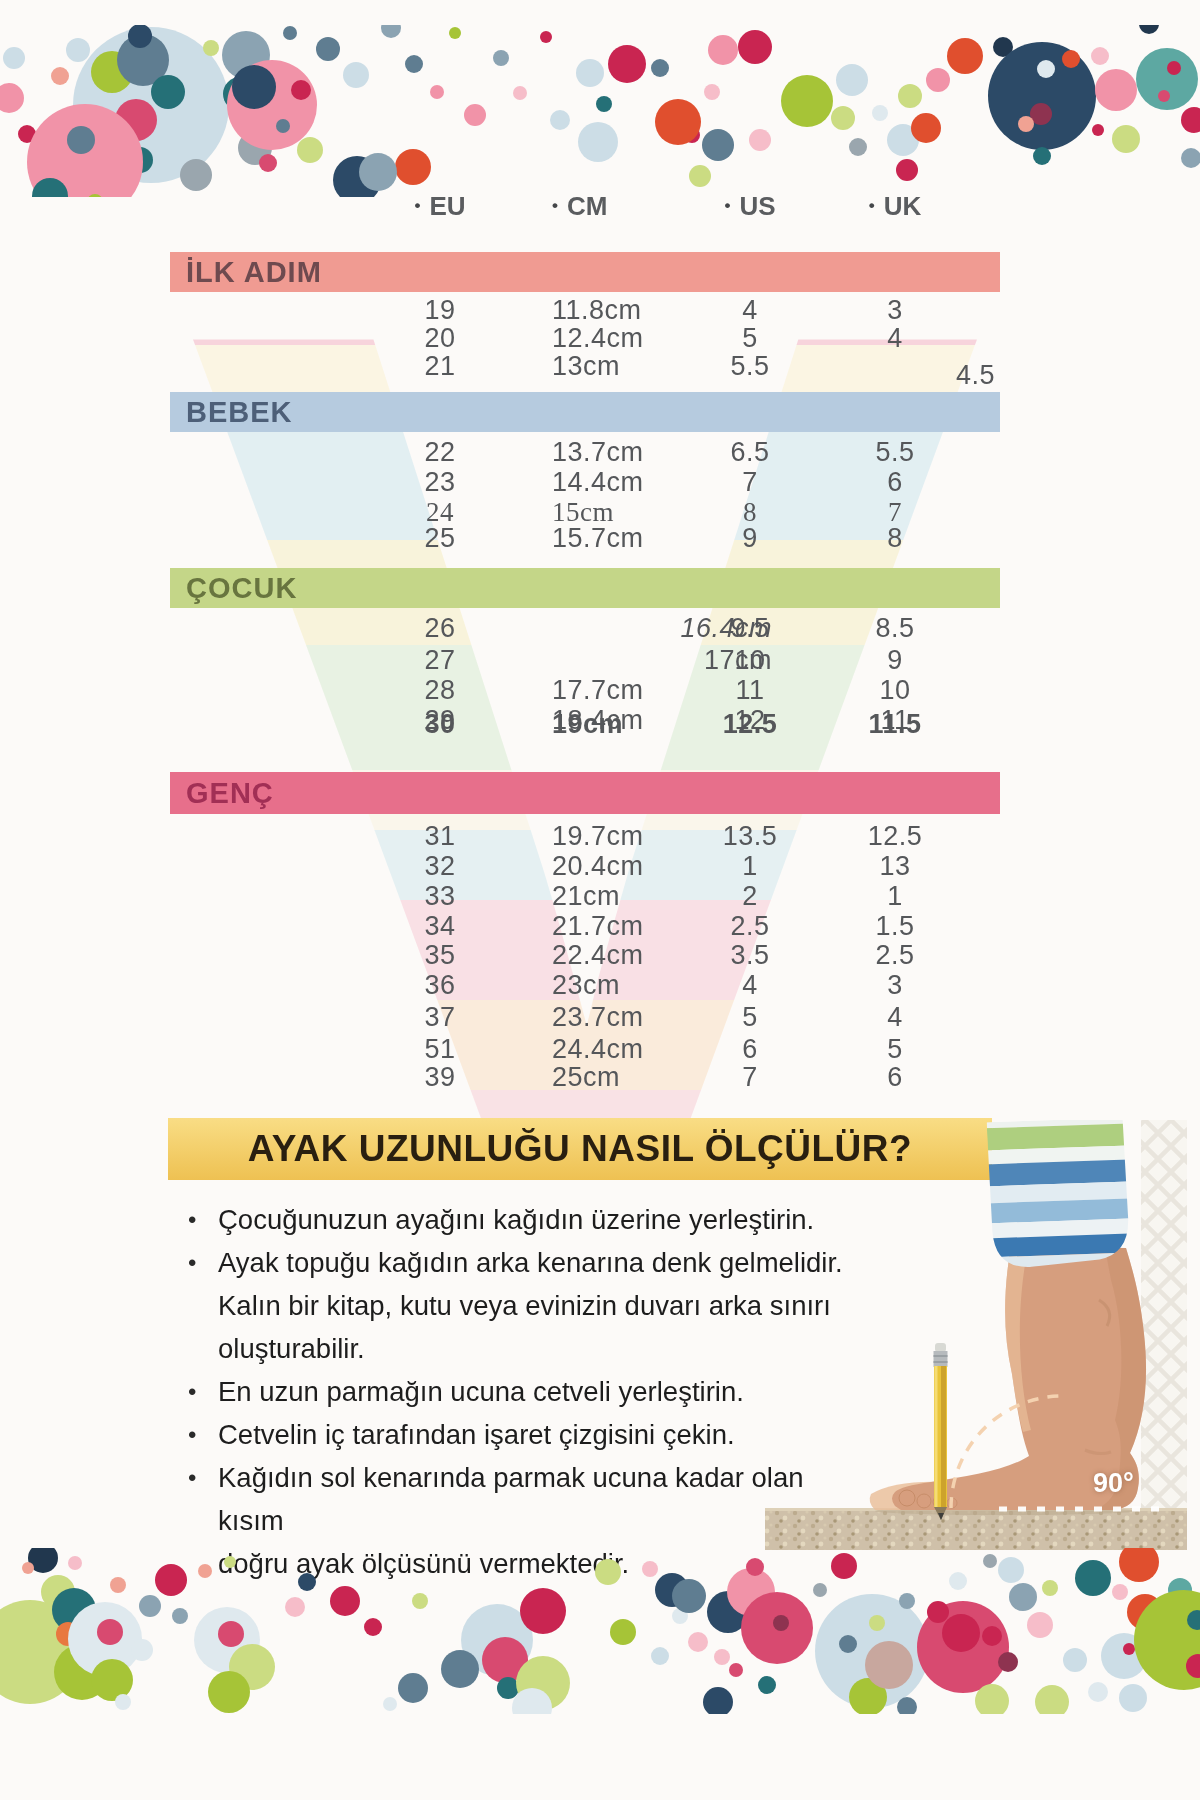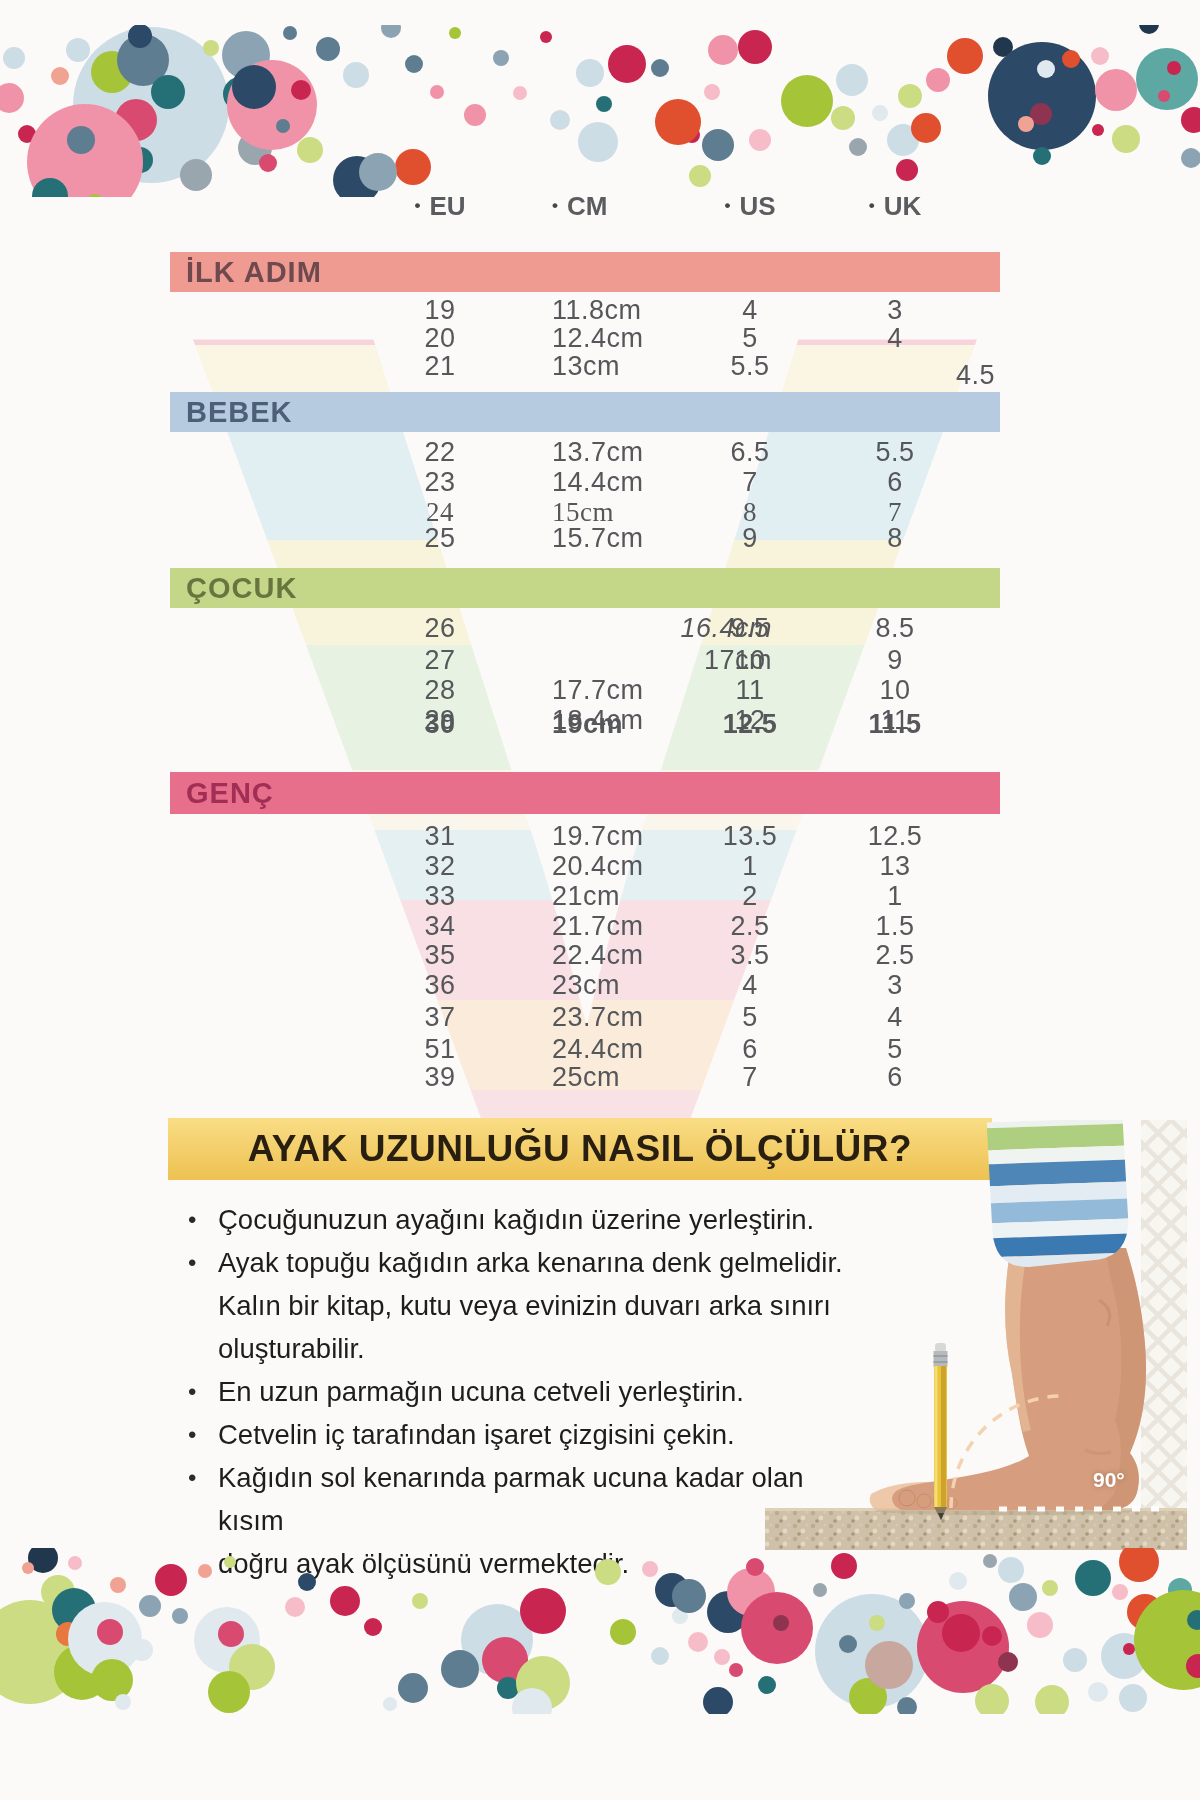--- a/index.html
+++ b/index.html
@@ -16,21 +16,21 @@
   .bar{position:absolute;left:0;width:830px}
   .bar .lbl{position:absolute;left:16px;top:0;font-size:29px;font-weight:bold;letter-spacing:1px}
   .row{position:absolute;left:0;width:830px;height:29px}
   .cell{position:absolute;top:0;height:29px;line-height:29px;font-size:27px;color:#55575a;letter-spacing:.5px}
   .banner{position:absolute;left:168px;top:1118px;width:824px;height:62px;text-align:center;
           line-height:62px;font-size:37px;font-weight:bold;color:#291f10;letter-spacing:.5px}
   .bullets{position:absolute;left:172px;top:1198px;width:700px;margin:0;padding:0;list-style:none}
   .bullets li{position:relative;padding-left:46px;font-size:27.5px;line-height:43px;color:#1d1d1d;white-space:pre-line}
   .bullets li::before{content:"\2022";position:absolute;left:16px;top:0;font-size:24px;color:#2a2a2a}
   .photo{position:absolute;left:755px;top:1120px;width:432px;height:430px}
-  .angle{position:absolute;left:338px;top:348px;width:80px;font-size:21px;font-weight:bold;color:#ffffff;
+  .angle{position:absolute;left:338px;top:348px;width:80px;font-size:27px;font-weight:bold;color:#ffffff;
          text-shadow:0 0 5px rgba(160,110,80,.9)}
 </style>
 </head>
 <body>
 
 <div class="page">
 
   <div class="dots-band" id="dots-top">
       <div class="dot" style="left: 3px; top: 22px; width: 22px; height: 22px; background: rgb(204, 221, 230);"></div>
       <div class="dot" style="left: -6px; top: 58px; width: 30px; height: 30px; background: rgb(241, 147, 168);"></div>

